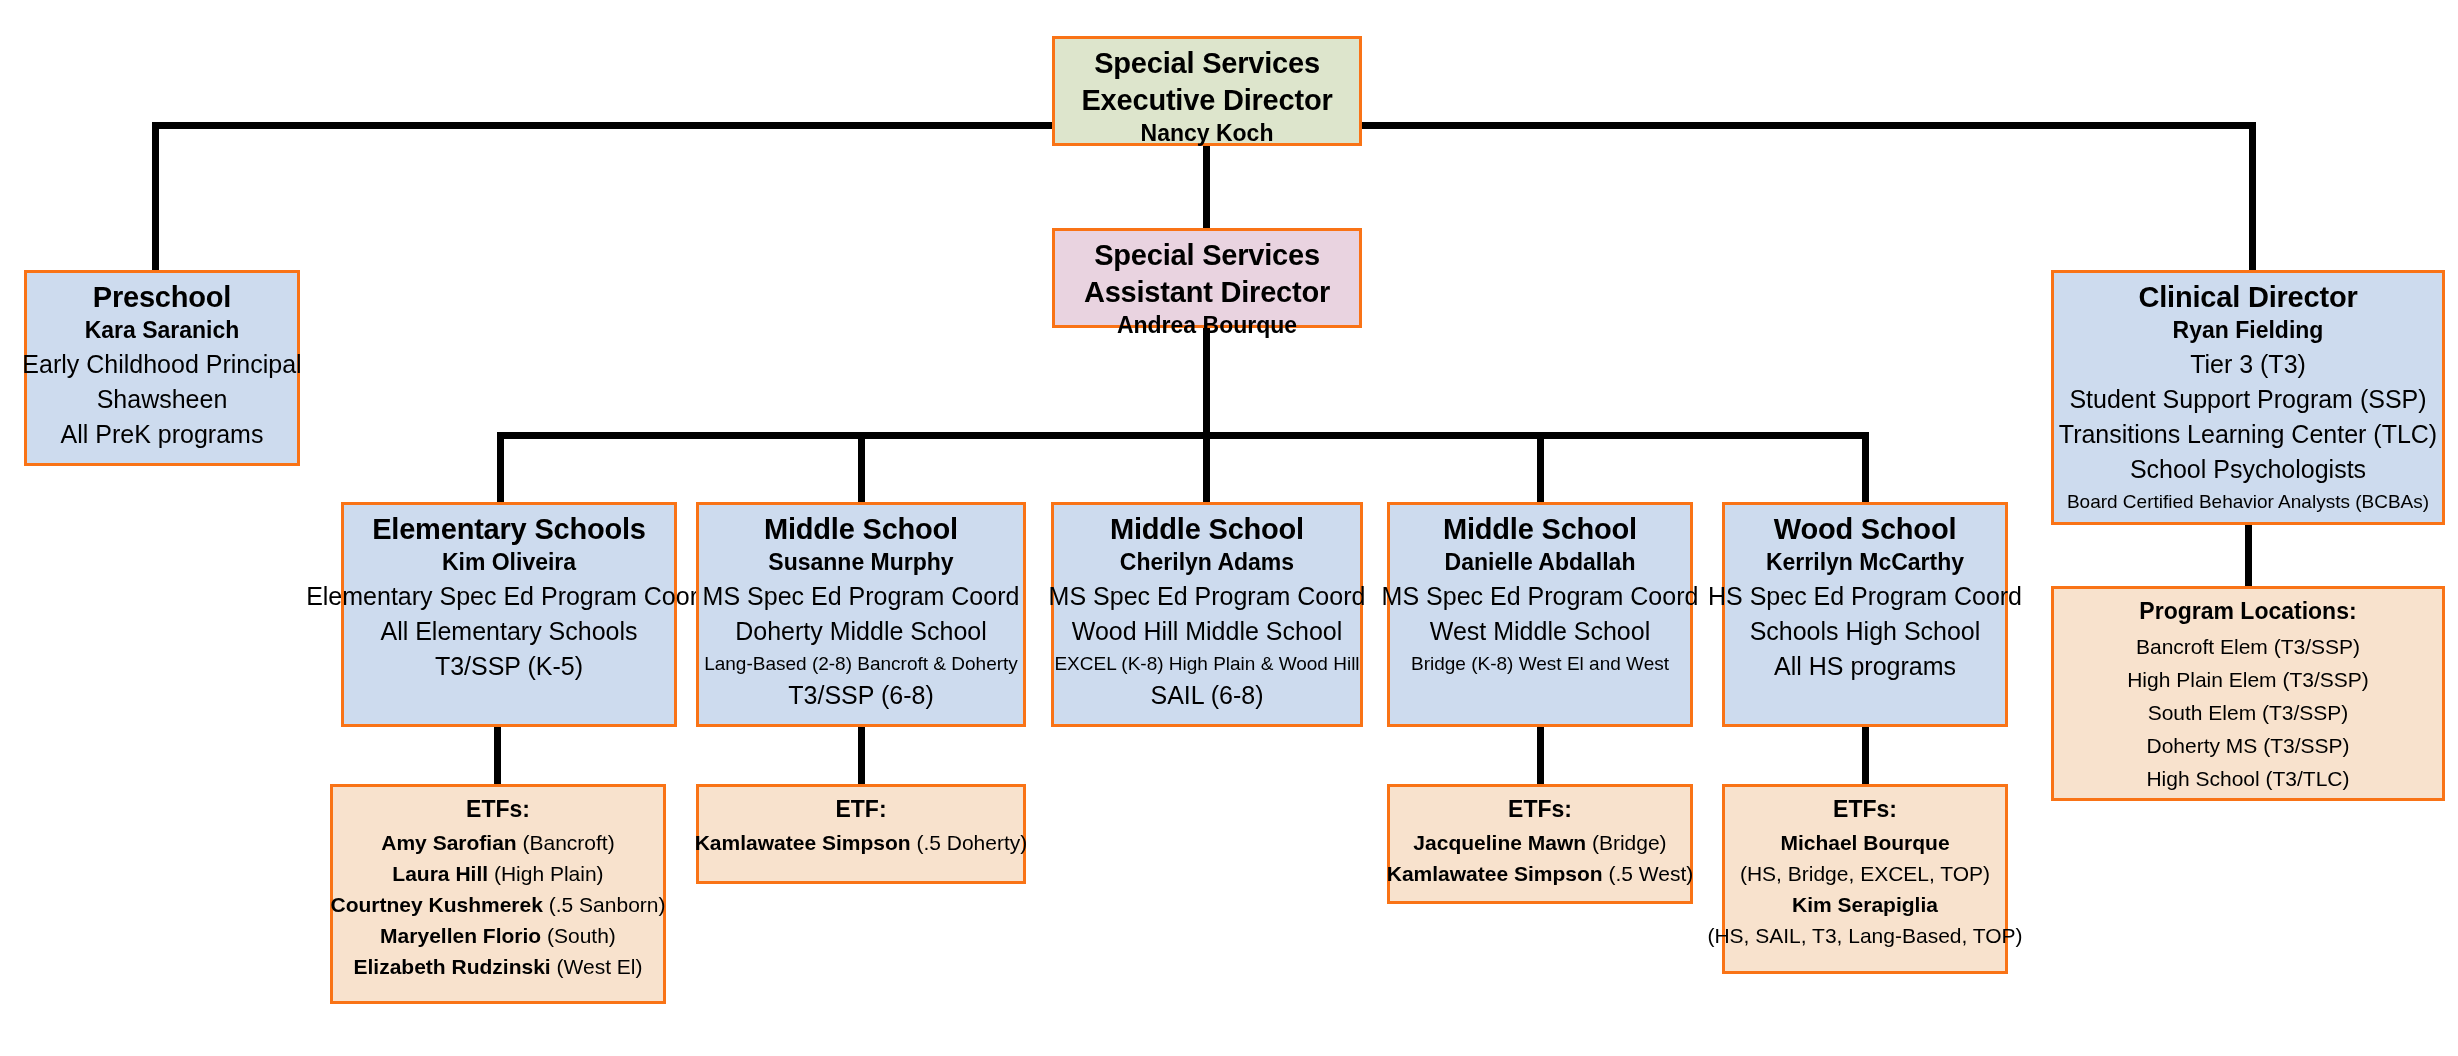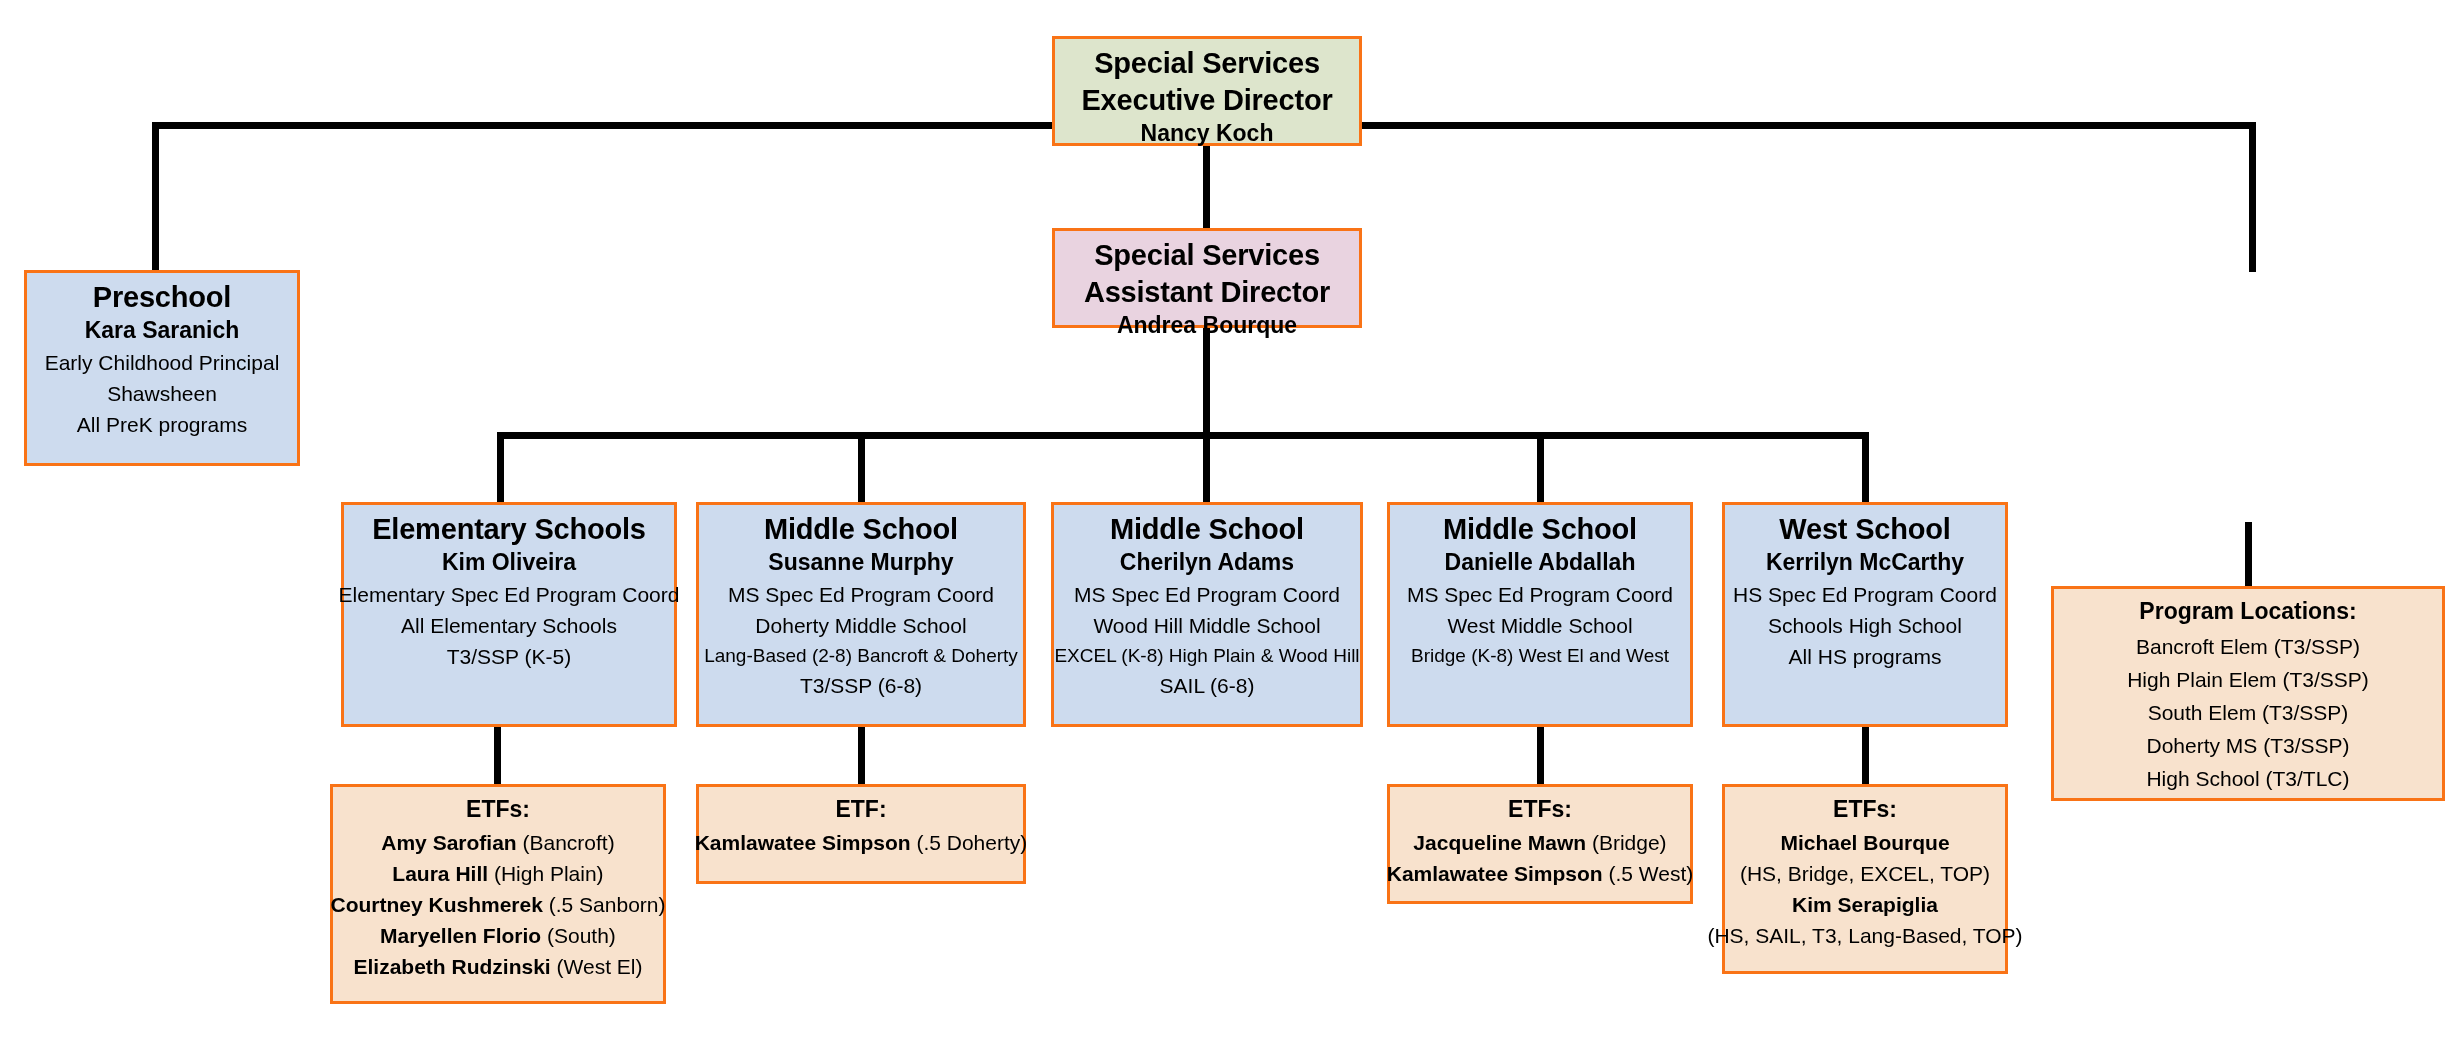--- a/index.html
+++ b/index.html
@@ -55,21 +55,21 @@
     margin: 4px 0 4px 0;
     white-space: nowrap;
   }
   .node .person {
     font-weight: bold;
     font-size: 23px;
     margin: 3px 0 5px 0;
     white-space: nowrap;
   }
   .node .detail {
-    font-size: 21px;
+    font-size: 25px;
     margin: 5px 0 5px 0;
     white-space: nowrap;
   }
   .node .detail.small {
     font-size: 19px;
   }
 
   
   .node .etf-title {
     font-weight: bold;
@@ -158,20 +158,29 @@
   </div>
 
   <div class="node blue" id="preschool">
     <div class="title">Preschool</div>
     <div class="person">Kara Saranich</div>
     <div class="detail">Early Childhood Principal</div>
     <div class="detail">Shawsheen</div>
     <div class="detail">All PreK programs</div>
   </div>
 
+  <div class="node blue" id="clinical-director">
+    <div class="title">Clinical Director</div>
+    <div class="person">Ryan Fielding</div>
+    <div class="detail">Tier 3 (T3)</div>
+    <div class="detail">Student Support Program (SSP)</div>
+    <div class="detail">Transitions Learning Center (TLC)</div>
+    <div class="detail">School Psychologists</div>
+    <div class="detail small">Board Certified Behavior Analysts (BCBAs)</div>
+  </div>
 
   <div class="node peach" id="program-locations">
     <div class="loc-title">Program Locations:</div>
     <div class="loc-row">Bancroft Elem (T3/SSP)</div>
     <div class="loc-row">High Plain Elem (T3/SSP)</div>
     <div class="loc-row">South Elem (T3/SSP)</div>
     <div class="loc-row">Doherty MS (T3/SSP)</div>
     <div class="loc-row">High School (T3/TLC)</div>
   </div>
 
@@ -203,21 +212,21 @@
 
   <div class="node blue" id="middle-abdallah">
     <div class="title">Middle School</div>
     <div class="person">Danielle Abdallah</div>
     <div class="detail">MS Spec Ed Program Coord</div>
     <div class="detail">West Middle School</div>
     <div class="detail small">Bridge (K-8) West El and West</div>
   </div>
 
   <div class="node blue" id="high-school">
-    <div class="title">West School</div>
+    <div class="title">Wood School</div>
     <div class="person">Kerrilyn McCarthy</div>
     <div class="detail">HS Spec Ed Program Coord</div>
     <div class="detail">Schools High School</div>
     <div class="detail">All HS programs</div>
   </div>
 
   <div class="node peach" id="etfs-elementary">
     <div class="etf-title">ETFs:</div>
     <div class="etf-row">
       <span class="nm">Amy Sarofian</span>

